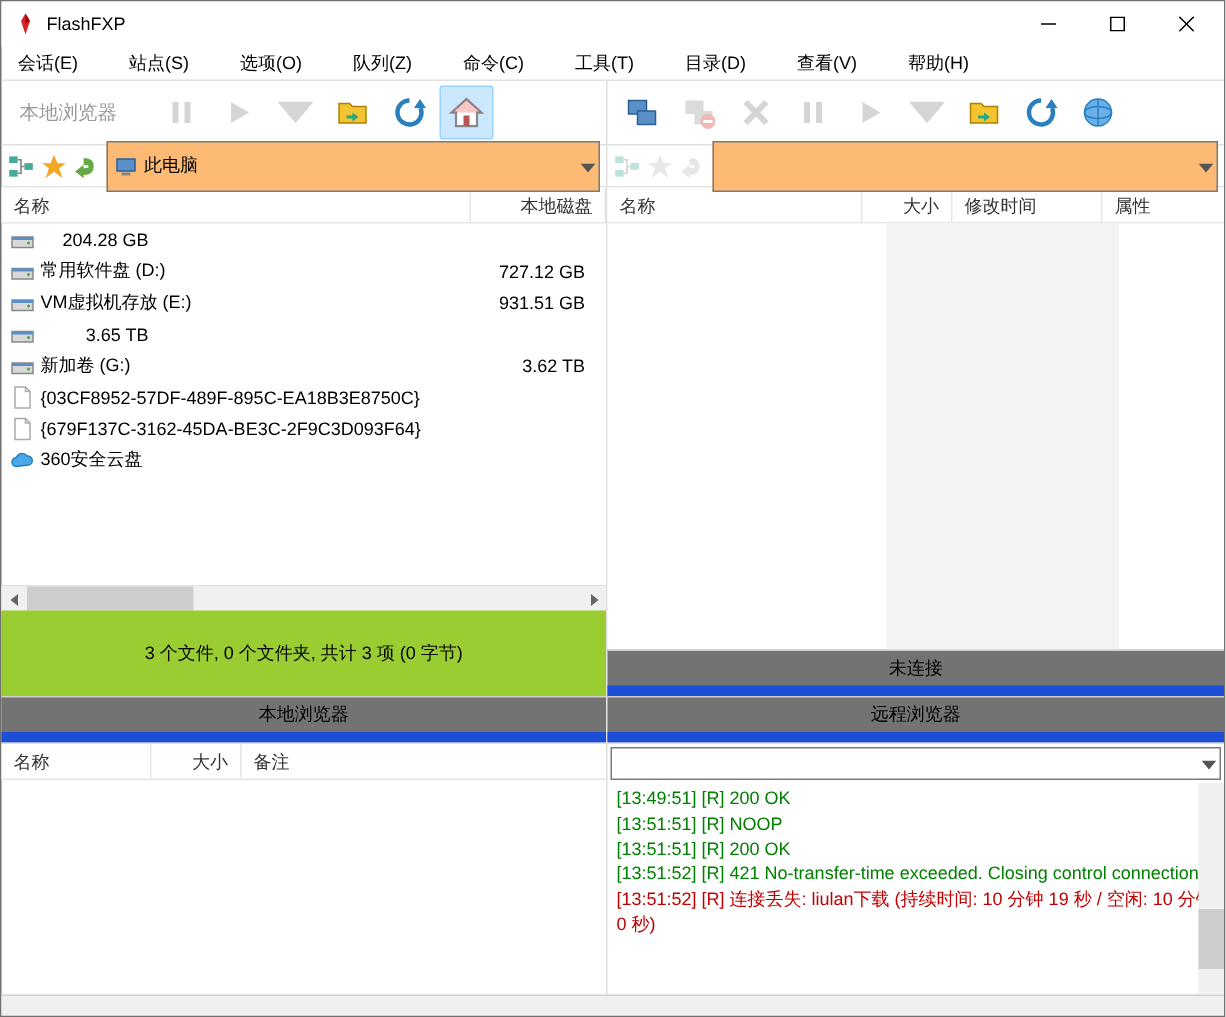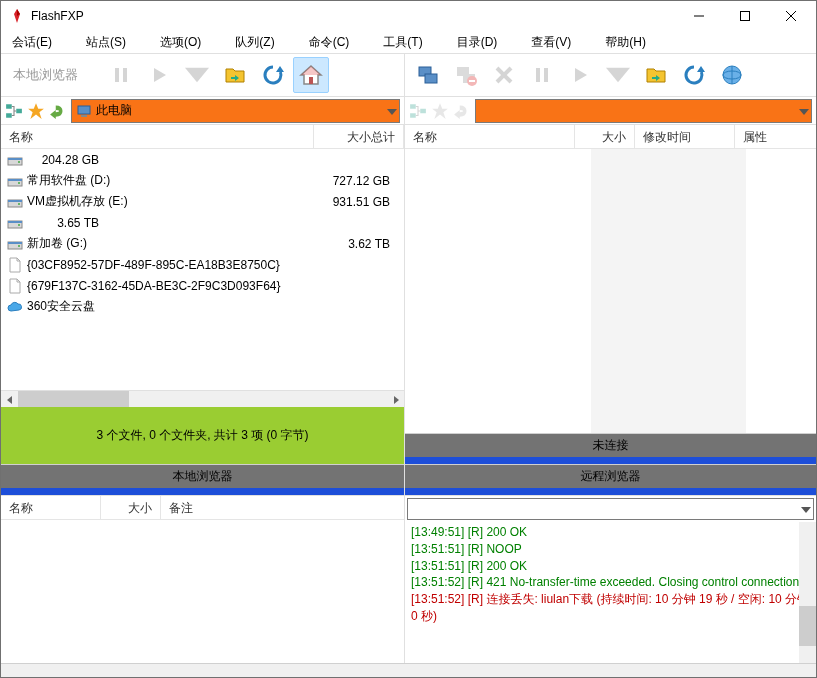--- a/index.html
+++ b/index.html
@@ -19,21 +19,21 @@
 .tab-label { color: #999; font-size: 13px; padding: 0 8px; }
 .tool-btn { width: 36px; height: 36px; display: flex; align-items: center; justify-content: center; margin: 0 1px; border: 1px solid transparent; border-radius: 2px; }
 .tool-btn.selected { background: #cce8ff; border: 1px solid #99d1ff; }
 .tool-btn svg { width: 24px; height: 24px; }
 .dim { opacity: 0.35; }
 .nav-row { height: 28px; display: flex; border-bottom: 1px solid #e0e0e0; }
 .nav-left, .nav-right { display: flex; align-items: center; padding: 0 4px; gap: 4px; }
 .nav-left { width: 404px; border-right: 1px solid #e0e0e0; }
 .nav-right { flex: 1; }
 .nav-icon { width: 18px; height: 18px; display: flex; align-items: center; justify-content: center; }
-.path-combo { flex: 1; height: 24px; border: 1px solid #7a7a7a; background: #f97316; display: flex; align-items: center; padding: 0 4px; position: relative; }
+.path-combo { flex: 1; height: 34px; border: 1px solid #7a7a7a; background: #fdba74; display: flex; align-items: center; padding: 0 4px; position: relative; }
 .path-combo .combo-icon { width: 16px; height: 16px; margin-right: 4px; }
 .path-combo .combo-arrow { position: absolute; right: 2px; top: 50%; transform: translateY(-50%); }
 .main-area { flex: 1; display: flex; min-height: 0; }
 .panel { display: flex; flex-direction: column; }
 .panel-left { width: 404px; border-right: 1px solid #e0e0e0; }
 .panel-right { flex: 1; }
 .list-header { height: 24px; display: flex; border-bottom: 1px solid #e5e5e5; background: #fff; }
 .list-header .col { padding: 4px 8px; border-right: 1px solid #e5e5e5; font-size: 12px; color: #333; }
 .list-body { flex: 1; overflow: auto; position: relative; }
 .file-row { height: 21px; display: flex; align-items: center; padding: 0 6px; }
@@ -259,21 +259,21 @@
               <polygon points="0,0 10,0 5,6" fill="#555"></polygon>
             </svg></span>
       </div>
     </div>
   </div>
 
   <div class="main-area">
     <div class="panel panel-left">
       <div class="list-header">
         <div class="col" style="flex:1">名称</div>
-        <div class="col" style="width:90px;text-align:right">大小总计</div>
+        <div class="col" style="width:90px;text-align:right">本地磁盘</div>
       </div>
       <div class="list-body" id="local-files">
           <div class="file-row">
             <span class="file-icon"><svg viewBox="0 0 16 16">
                 <rect x="1" y="6" width="14" height="7" fill="#d8d8d8" stroke="#888"></rect>
                 <rect x="1" y="6" width="14" height="2" fill="#5a8fc7"></rect>
                 <circle cx="12" cy="10" r="1" fill="#4a4"></circle>
               </svg></span>
             <span class="file-size">204.28 GB</span>
           </div>

